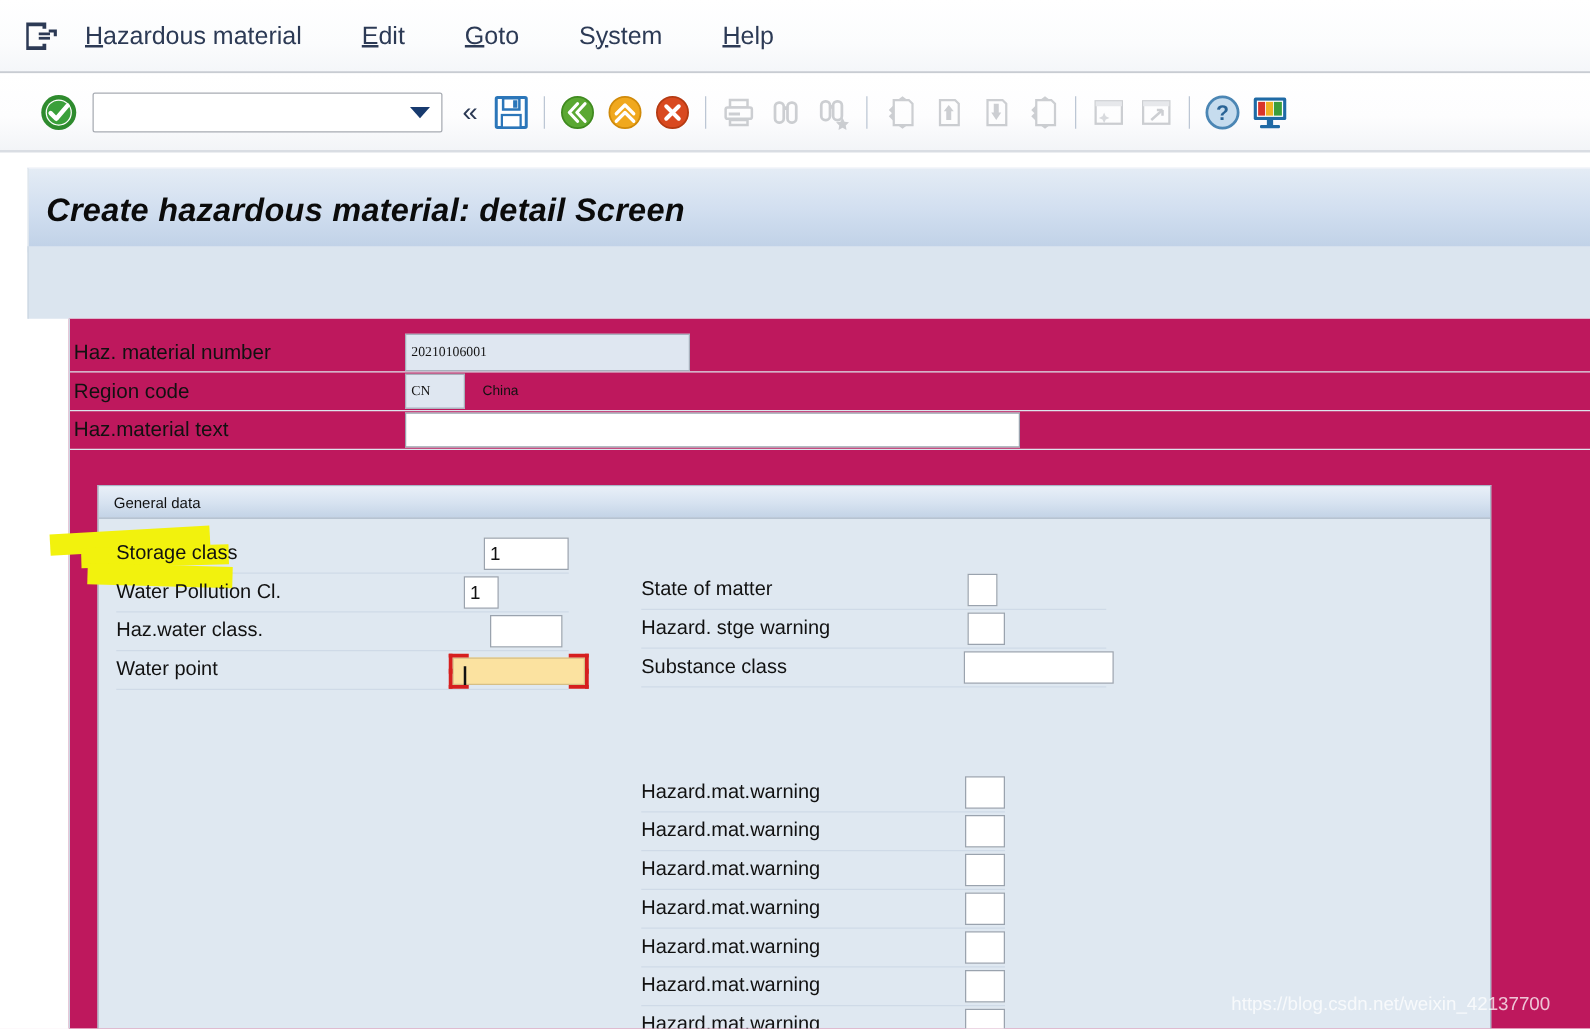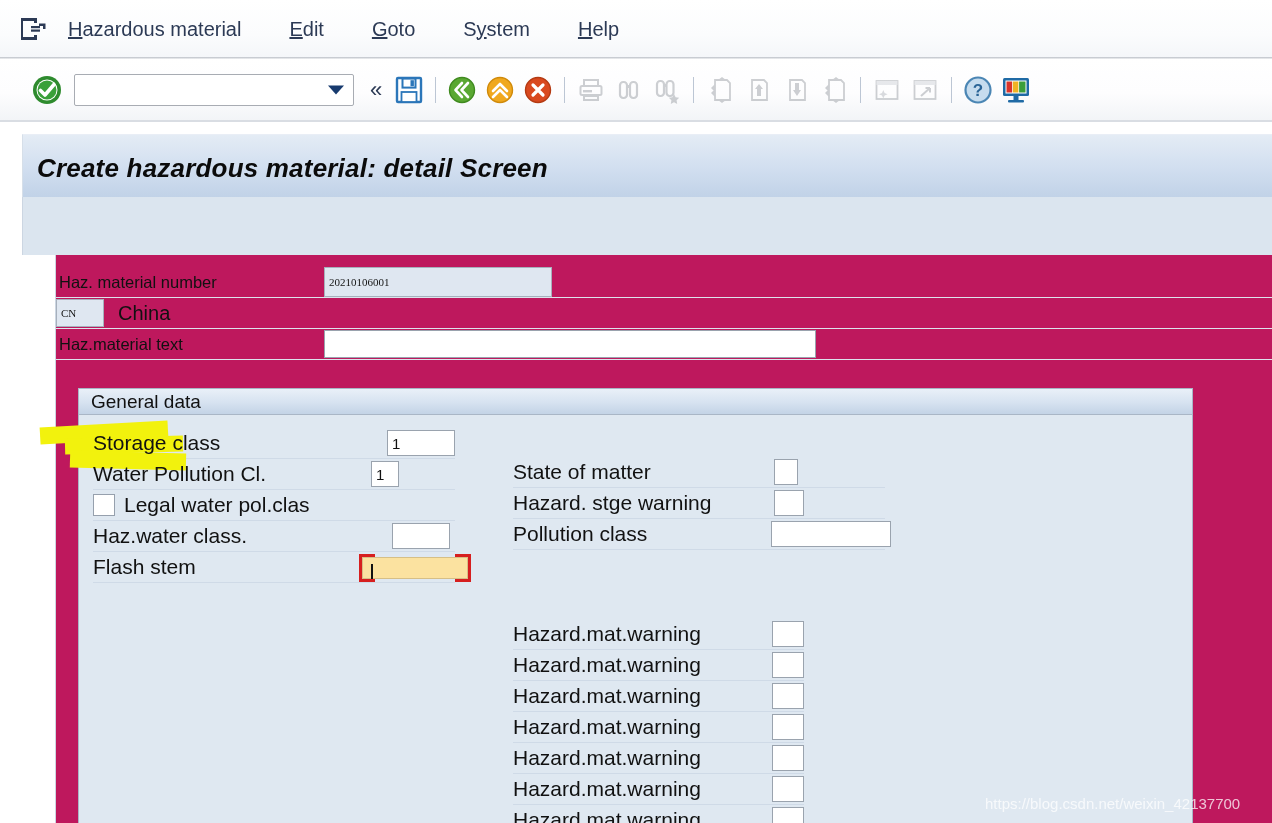--- a/index.html
+++ b/index.html
@@ -168,58 +168,58 @@
     border: 1px solid #a7b0bc;
     font-family: "Liberation Serif", serif;
     font-size: 11px;
     color: #141414;
   }
   .w-haznum { width: 228px; height: 30px; }
   .w-region { width: 48px; height: 28px; }
   .w-text { width: 492px; height: 28px; }
 
   .region-desc {
-    font-size: 20px; color: #111111;
+    font-size: 11px; color: #111111;
     margin-left: 14px;
   }
 
   
   .groupbox {
     position: absolute; left: 22px; top: 133px;
     width: 1115px; height: 435px;
     background: #dfe8f1;
     border: 1px solid #a9b6c6;
     border-bottom: none;
     box-sizing: border-box;
     overflow: hidden;
   }
   .group-title {
     height: 26px;
     background: linear-gradient(to bottom, #e9f0f8 0%, #d6e2f0 55%, #c3d3e6 100%);
     border-bottom: 1px solid #a9b6c6;
     display: flex; align-items: center;
-    font-size: 19px; color: #111111;
+    font-size: 12px; color: #111111;
     padding-left: 12px;
     box-sizing: border-box;
   }
   .group-body {
     position: relative;
     height: 408px;
   }
 
   
   .lcol { position: absolute; left: 14px; top: 13px; width: 362px; }
   .frow {
     position: relative;
     height: 30px;
     display: flex; align-items: center;
     border-bottom: 1px solid #cfdae7;
   }
   .frow .lab {
-    font-size: 21px; color: #111111;
+    font-size: 16px; color: #111111;
     white-space: nowrap;
     position: relative; z-index: 2;
   }
   .lcol .fld { position: absolute; right: 0; }
   .w-1 { width: 68px; height: 26px; }
   .w-2 { width: 28px; height: 26px; }
   .w-3 { width: 58px; height: 26px; }
 
   .chk {
     width: 22px; height: 22px;
@@ -491,20 +491,21 @@
   <div class="screen">
 
     <div class="hdr-rows">
 
       <div class="hdr-row">
         <div class="hdr-label">Haz. material number</div>
         <input class="inp inp-display w-haznum" type="text" readonly="" value="20210106001" style="">
       </div>
 
       <div class="hdr-row">
+        <div class="hdr-label">Region code</div>
         <input class="inp inp-display w-region" type="text" readonly="" value="CN" style="">
         <span class="region-desc">China</span>
       </div>
 
       <div class="hdr-row">
         <div class="hdr-label">Haz.material text</div>
         <input class="inp w-text" type="text" value="" style="">
       </div>
 
     </div>
@@ -519,32 +520,28 @@
           <div class="frow">
             <span class="lab">Storage class</span>
             <input class="inp fld w-1" type="text" value="1" style="">
           </div>
 
           <div class="frow">
             <span class="lab">Water Pollution Cl.</span>
             <input class="inp fld w-2" style="right: 56px;" type="text" value="1">
           </div>
 
-          <div class="frow">
-            <span class="chk"></span>
-            <span class="lab">Legal water pol.clas</span>
-          </div>
 
           <div class="frow">
             <span class="lab">Haz.water class.</span>
             <input class="inp fld w-3" style="right: 5px;" type="text" value="">
           </div>
 
           <div class="frow">
-            <span class="lab">Flash stem</span>
+            <span class="lab">Water point</span>
             <span class="focus-wrap">
               <span class="focus-field">
                 <span class="caret"></span>
               </span>
               <span class="corner c-tl"></span>
               <span class="corner c-tr"></span>
               <span class="corner c-bl"></span>
               <span class="corner c-br"></span>
             </span>
           </div>
@@ -557,21 +554,21 @@
             <span class="lab">State of matter</span>
             <input class="inp fld r-w-md" style="right: 87px;" type="text" value="">
           </div>
 
           <div class="frow">
             <span class="lab">Hazard. stge warning</span>
             <input class="inp fld r-w-sm" style="right: 81px;" type="text" value="">
           </div>
 
           <div class="frow">
-            <span class="lab">Pollution class</span>
+            <span class="lab">Substance class</span>
             <input class="inp fld r-w-lg" style="right: -6px;" type="text" value="">
           </div>
 
         </div>
 
         <div class="wcol">
 
           <div class="frow">
             <span class="lab">Hazard.mat.warning</span>
             <input class="inp fld w-warn" style="position: absolute; right: 0px;" type="text" value="">

